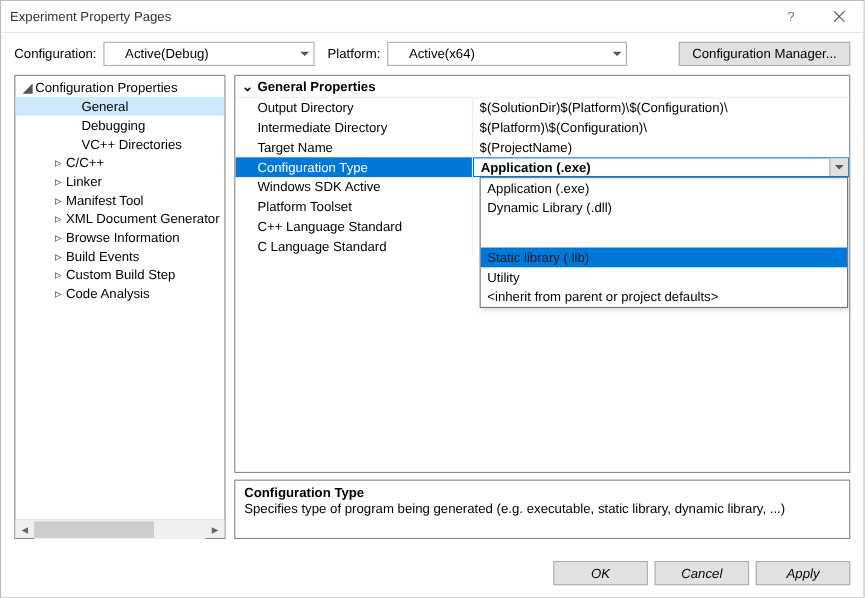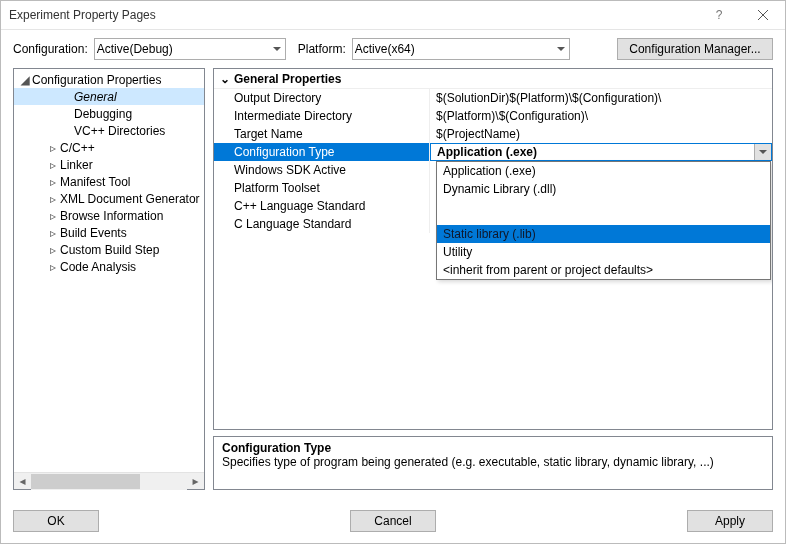--- a/index.html
+++ b/index.html
@@ -4,21 +4,21 @@
 <style>
   * { box-sizing: border-box; font-family: "Segoe UI", Tahoma, sans-serif; font-size: 12px; }
   body { margin: 0; width: 786px; height: 544px; background: #fff; color: #000; border: 1px solid #bbb; overflow: hidden; }
   .titlebar { display: flex; align-items: center; justify-content: space-between; height: 29px; padding-left: 8px; border-bottom: 1px solid #e5e5e5; background: #fff; }
   .titlebar .title { color: #333; }
   .title-controls { display: flex; height: 100%; }
   .tc-btn { width: 44px; display: flex; align-items: center; justify-content: center; color: #777; }
   .tc-btn svg { width: 10px; height: 10px; }
   .toolbar { display: flex; align-items: center; height: 38px; padding: 0 12px; gap: 6px; }
   .toolbar label { color: #000; }
-  .combo { display: flex; align-items: center; justify-content: space-between; height: 22px; border: 1px solid #adadad; padding: 0 4px 0 2px; background: #fff; }
+  .combo { display: flex; align-items: center; justify-content: space-between; height: 22px; border: 1px solid #adadad; padding: 0 4px 0 19px; background: #fff; }
   .combo .caret, .caret { width: 0; height: 0; border-left: 4px solid transparent; border-right: 4px solid transparent; border-top: 4px solid #555; }
   .btn { height: 22px; padding: 0 10px; border: 1px solid #adadad; background: #e1e1e1; display: inline-flex; align-items: center; justify-content: center; }
   .body { display: flex; padding: 0 12px 8px 12px; height: calc(100% - 29px - 38px - 45px); gap: 8px; }
   .left-panel { width: 192px; display: flex; flex-direction: column; border: 1px solid #828790; }
   .tree { flex: 1; overflow: hidden; padding-top: 2px; }
   .tree-row { display: flex; align-items: center; height: 17px; white-space: nowrap; }
   .tree-row .glyph { width: 10px; display: inline-flex; justify-content: center; color: #555; margin-right: 2px; }
   .tree-row.sel { background: #cde8ff; }
   .hscroll { height: 17px; background: #f0f0f0; display: flex; align-items: center; border-top: 1px solid #e3e3e3; }
   .hscroll .arrow { width: 17px; height: 17px; display: flex; align-items: center; justify-content: center; color: #666; }
@@ -32,21 +32,21 @@
   .grid-row .pname { width: 216px; padding-left: 20px; display: flex; align-items: center; border-right: 1px solid #eee; }
   .grid-row .pval { flex: 1; padding-left: 6px; display: flex; align-items: center; }
   .grid-row.sel .pname { background: #0078d7; color: #fff; }
   .grid-row.sel .pval { font-weight: bold; background: #fff; border: 1px solid #0078d7; }
   .grid-row.sel .pval .dropbtn { width: 17px; border-left: 1px solid #adadad; background: #e1e1e1; height: 100%; display: flex; align-items: center; justify-content: center; }
   .dropdown { position: absolute; border: 1px solid #767676; background: #fff; box-shadow: 2px 2px 4px rgba(0,0,0,0.15); }
   .dd-item { height: 18px; padding: 0 6px; display: flex; align-items: center; }
   .dd-item.sel { background: #0078d7; color: #0f172a; margin-top: 27px; }
   .desc-pane { border: 1px solid #828790; height: 54px; padding: 4px 8px; }
   .desc-pane .dtitle { font-weight: bold; }
-  .footer { height: 45px; display: flex; align-items: center; justify-content: space-between; padding: 0 12px; gap: 6px; }
+  .footer { height: 45px; display: flex; align-items: center; justify-content: flex-end; padding: 0 12px; gap: 6px; font-style: italic; }
   .footer .btn { width: 86px; }
 </style>
 </head>
 <body>
 
 <div class="titlebar">
   <span class="title">Experiment Property Pages</span>
   <div class="title-controls">
     <div class="tc-btn">?</div>
     <div class="tc-btn">
@@ -73,21 +73,21 @@
   <div class="btn" style="width:156px">Configuration Manager...</div>
 </div>
 
 <div class="body">
   <div class="left-panel">
     <div class="tree" id="tree">
         <div class="tree-row" style="padding-left: 6px;">
           <span class="glyph">◢</span>
           <span>Configuration Properties</span>
         </div>
-        <div class="tree-row sel" style="padding-left: 48px; font-style: italic;">
+        <div class="tree-row sel" style="padding-left: 48px;">
           <span class="glyph"></span>
           <span>General</span>
         </div>
         <div class="tree-row" style="padding-left: 48px;">
           <span class="glyph"></span>
           <span>Debugging</span>
         </div>
         <div class="tree-row" style="padding-left: 48px;">
           <span class="glyph"></span>
           <span>VC++ Directories</span>

